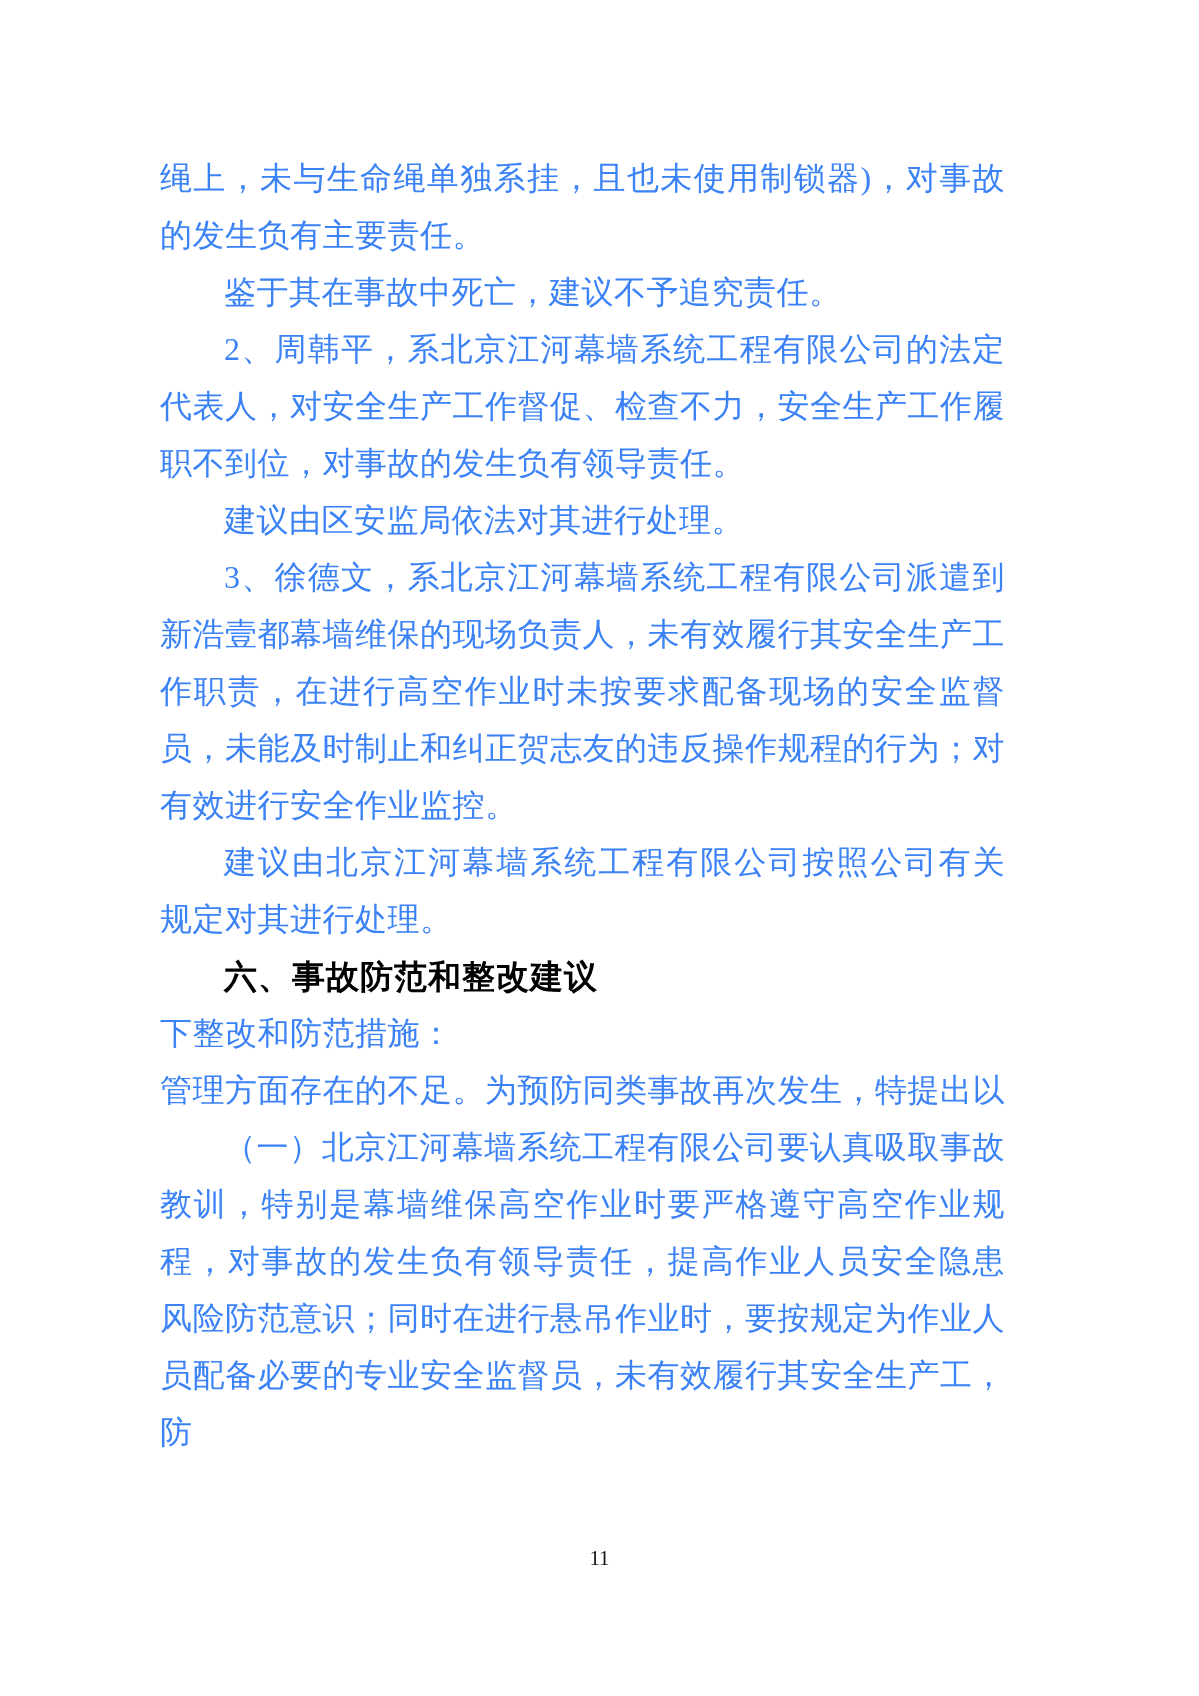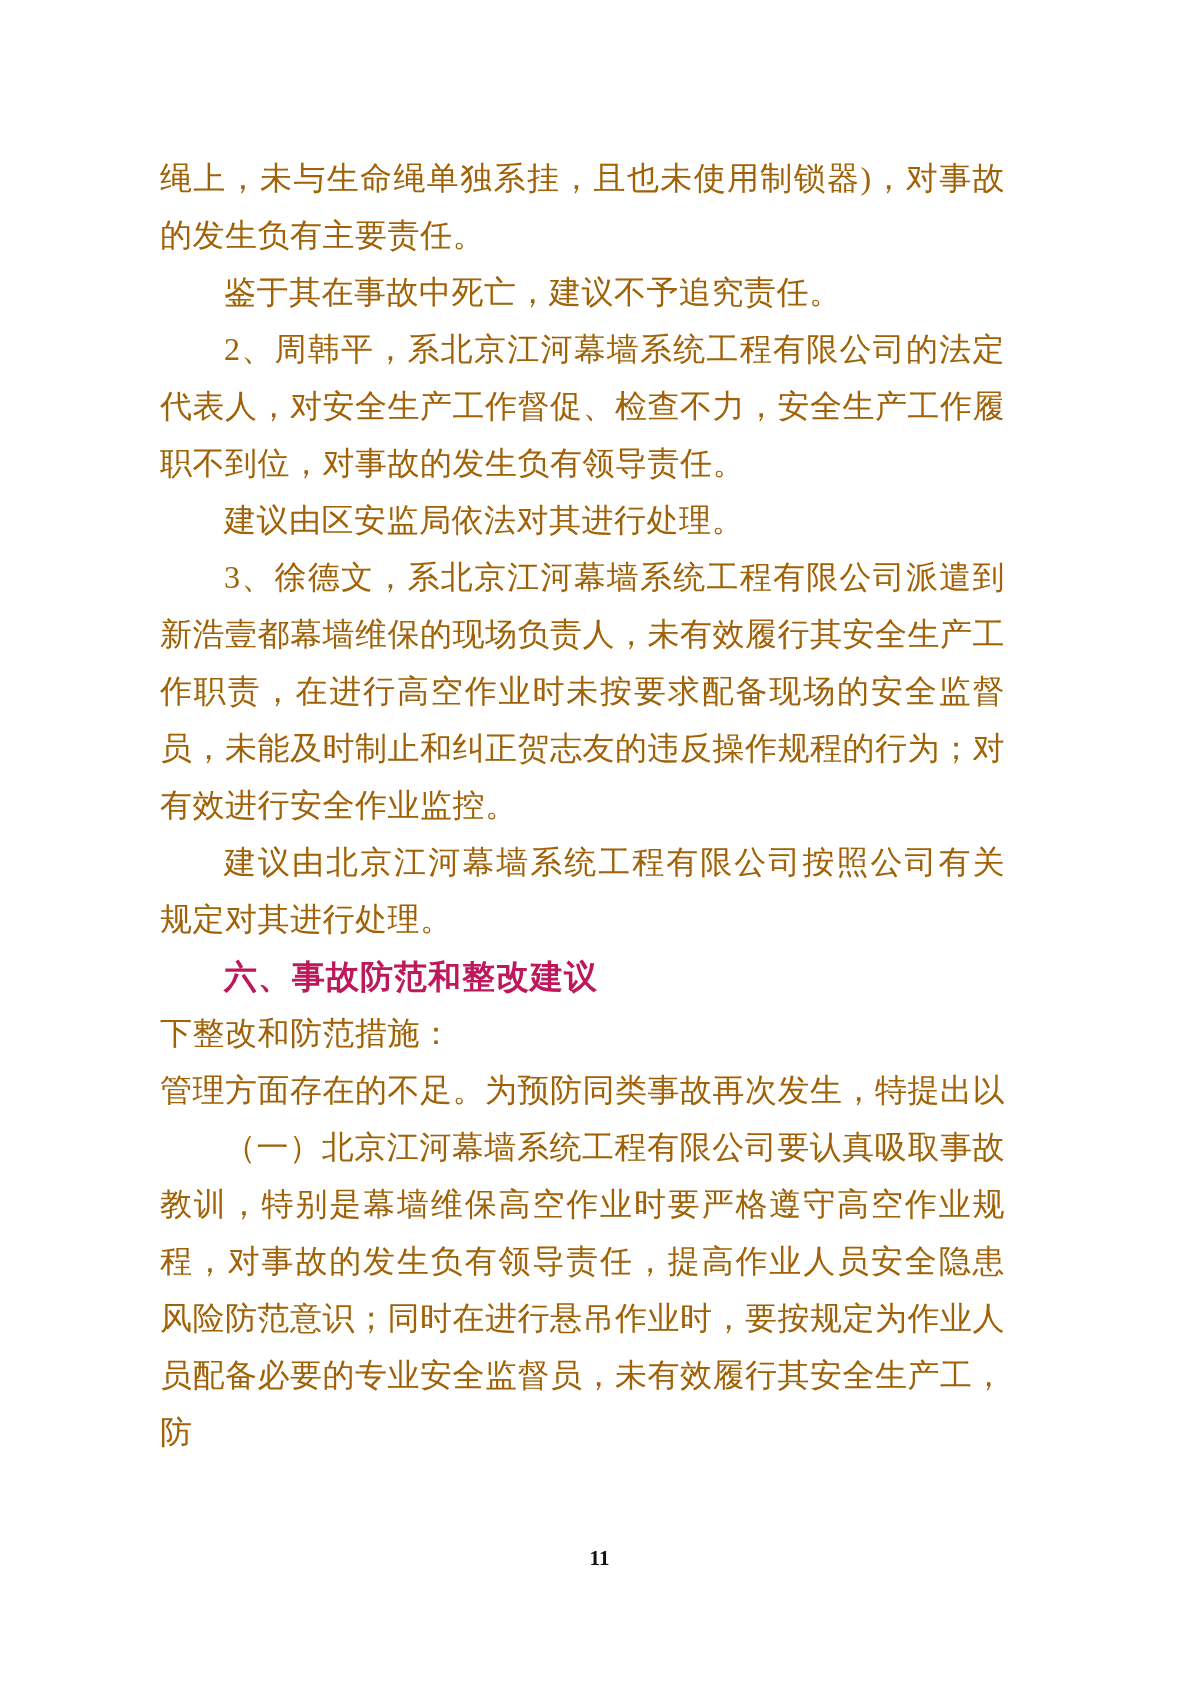--- a/index.html
+++ b/index.html
@@ -18,50 +18,49 @@
   .text-block {
     position: absolute;
     left: 160px;
     top: 150px;
     width: 845px;
   }
   .line {
     height: 57px;
     line-height: 57px;
     font-size: 32px;
-    color: #a16207;
+    color: #3b82f6;
     font-family: "Liberation Serif", serif;
     letter-spacing: 0.5px;
   }
   .line.justify {
     text-align: justify;
     text-align-last: justify;
   }
   .line.indent {
     text-indent: 64px;
   }
   .line.heading {
     font-family: "Liberation Sans", sans-serif;
     font-weight: 700;
     font-size: 33px;
-    color: #be185d;
+    color: #000000;
     letter-spacing: 1px;
   }
   .page-number {
     position: absolute;
     top: 1542px;
     left: 0;
     width: 100%;
     height: 32px;
     line-height: 32px;
     text-align: center;
     font-size: 21px;
     color: #111111;
     font-family: "Liberation Serif", serif;
-    font-weight: bold;
   }
 </style>
 </head>
 <body>
 
 <div class="page">
   <div class="text-block" id="text-block">
       <div class="line justify">绳上，未与生命绳单独系挂，且也未使用制锁器)，对事故</div>
       <div class="line">的发生负有主要责任。</div>
       <div class="line indent">鉴于其在事故中死亡，建议不予追究责任。</div>

